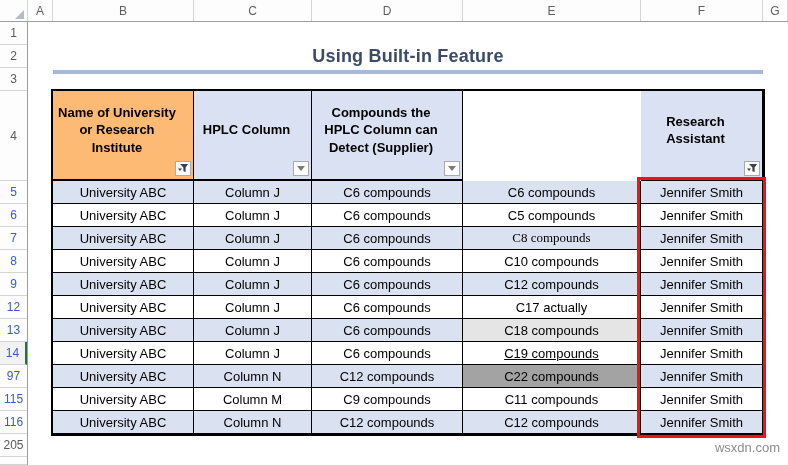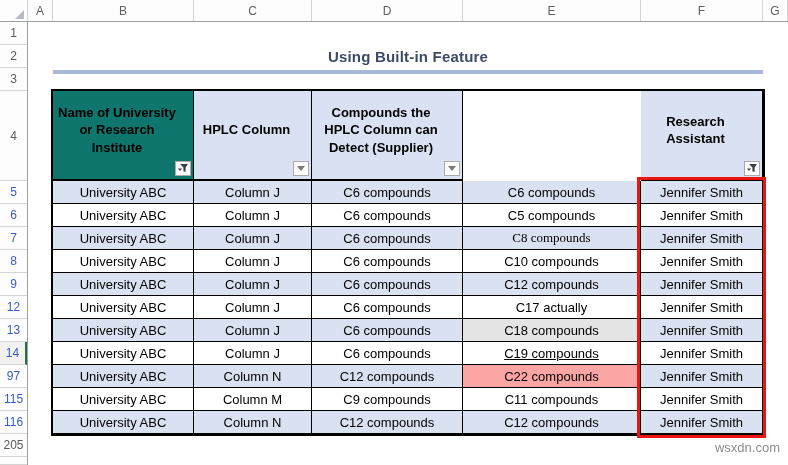--- a/index.html
+++ b/index.html
@@ -20,21 +20,21 @@
   #rowstrip { position:absolute; left:0; top:22px; width:28px; height:443px;
               background:#fdfdfd; border-right:1px solid #9f9f9f; }
   .rowhdr { position:absolute; left:0; width:27px; display:flex; align-items:center; justify-content:center;
             font-size:12px; color:#5a5a5a; border-bottom:1px solid #d4d4d4; }
   .rowhdr.filtered { color:#3a5bc7; }
   .rowhdr.active { border-right:2px solid #217346; background:#f2f2f2; }
 
   
   #title { position:absolute; left:53px; top:44px; width:710px; height:24px;
            display:flex; align-items:center; justify-content:center;
-           font-size:15px; font-weight:bold; color:#3b4b68; letter-spacing:.2px; }
+           font-size:18px; font-weight:bold; color:#3b4b68; letter-spacing:.2px; }
   #title-underline { position:absolute; left:53px; top:70px; width:710px; height:4px; }
 
   #table-area { position:absolute; left:53px; top:91px; width:710px; height:343px; }
   #table-outline { position:absolute; left:51px; top:89px; width:714px; height:347px;
                    border:2px solid #000; pointer-events:none; }
 
   .hcell { position:absolute; top:0; height:90px; border-right:1px solid #000; border-bottom:2px solid #000;
            display:flex; align-items:center; justify-content:center; text-align:center;
            font-weight:bold; font-size:13px; color:#000; white-space:pre-line; line-height:1.32; }
   .dcell { position:absolute; height:23px; border-right:1px solid #000; border-bottom:1px solid #000;
@@ -86,21 +86,21 @@
       <div class="rowhdr filtered" style="top: 366px; height: 23px;">115</div>
       <div class="rowhdr filtered" style="top: 389px; height: 23px;">116</div>
       <div class="rowhdr" style="top: 412px; height: 23px;">205</div>
       <div class="rowhdr" style="top: 435px; height: 8px;"></div>
     </div>
 
   <div id="title" style="color: rgb(59, 75, 104);">Using Built-in Feature</div>
   <div id="title-underline" style="background: rgb(168, 184, 216);"></div>
 
   <div id="table-area">
-      <div class="hcell" style="left: 0px; width: 141px; background: #0f766e;"><span style="padding: 0px 14px 10px 2px;">Name of University
+      <div class="hcell" style="left: 0px; width: 141px; background: #fdba74;"><span style="padding: 0px 14px 10px 2px;">Name of University
 or Research
 Institute</span><div class="dropbtn"><svg width="12" height="11" viewBox="0 0 12 11">
             <path d="M3 1h8L8.6 4.6V9L6.4 8.2V4.6z" fill="#3c4048"></path>
             <path d="M1 5.5h4L3 8z" fill="#3c4048"></path>
           </svg></div></div>
       <div class="hcell" style="left: 141px; width: 118px; background: rgb(217, 225, 242);"><span style="padding: 0px 14px 10px 2px;">HPLC Column</span><div class="dropbtn"><div class="arrow-glyph"></div></div></div>
       <div class="hcell" style="left: 259px; width: 151px; background: rgb(217, 225, 242);"><span style="padding: 0px 14px 10px 2px;">Compounds the
 HPLC Column can
 Detect (Supplier)</span><div class="dropbtn"><div class="arrow-glyph"></div></div></div>
       <div class="hcell" style="left: 588px; width: 122px; background: rgb(217, 225, 242);"><span style="padding: 0px 14px 10px 2px;">Research
@@ -144,21 +144,21 @@
       <div class="dcell" style="left: 410px; width: 178px; top: 228px; background: #e5e5e5;">C18 compounds</div>
       <div class="dcell" style="left: 588px; width: 122px; top: 228px; background: rgb(218, 225, 241);">Jennifer Smith</div>
       <div class="dcell" style="left: 0px; width: 141px; top: 251px;">University ABC</div>
       <div class="dcell" style="left: 141px; width: 118px; top: 251px;">Column J</div>
       <div class="dcell" style="left: 259px; width: 151px; top: 251px;">C6 compounds</div>
       <div class="dcell" style="left: 410px; width: 178px; top: 251px; text-decoration: underline;">C19 compounds</div>
       <div class="dcell" style="left: 588px; width: 122px; top: 251px;">Jennifer Smith</div>
       <div class="dcell" style="left: 0px; width: 141px; top: 274px; background: rgb(218, 225, 241);">University ABC</div>
       <div class="dcell" style="left: 141px; width: 118px; top: 274px; background: rgb(218, 225, 241);">Column N</div>
       <div class="dcell" style="left: 259px; width: 151px; top: 274px; background: rgb(218, 225, 241);">C12 compounds</div>
-      <div class="dcell" style="left: 410px; width: 178px; top: 274px; background: #fca5a5;">C22 compounds</div>
+      <div class="dcell" style="left: 410px; width: 178px; top: 274px; background: #a3a3a3;">C22 compounds</div>
       <div class="dcell" style="left: 588px; width: 122px; top: 274px; background: rgb(218, 225, 241);">Jennifer Smith</div>
       <div class="dcell" style="left: 0px; width: 141px; top: 297px;">University ABC</div>
       <div class="dcell" style="left: 141px; width: 118px; top: 297px;">Column M</div>
       <div class="dcell" style="left: 259px; width: 151px; top: 297px;">C9 compounds</div>
       <div class="dcell" style="left: 410px; width: 178px; top: 297px;">C11 compounds</div>
       <div class="dcell" style="left: 588px; width: 122px; top: 297px;">Jennifer Smith</div>
       <div class="dcell" style="left: 0px; width: 141px; top: 320px; background: rgb(218, 225, 241);">University ABC</div>
       <div class="dcell" style="left: 141px; width: 118px; top: 320px; background: rgb(218, 225, 241);">Column N</div>
       <div class="dcell" style="left: 259px; width: 151px; top: 320px; background: rgb(218, 225, 241);">C12 compounds</div>
       <div class="dcell" style="left: 410px; width: 178px; top: 320px; background: rgb(218, 225, 241);">C12 compounds</div>

